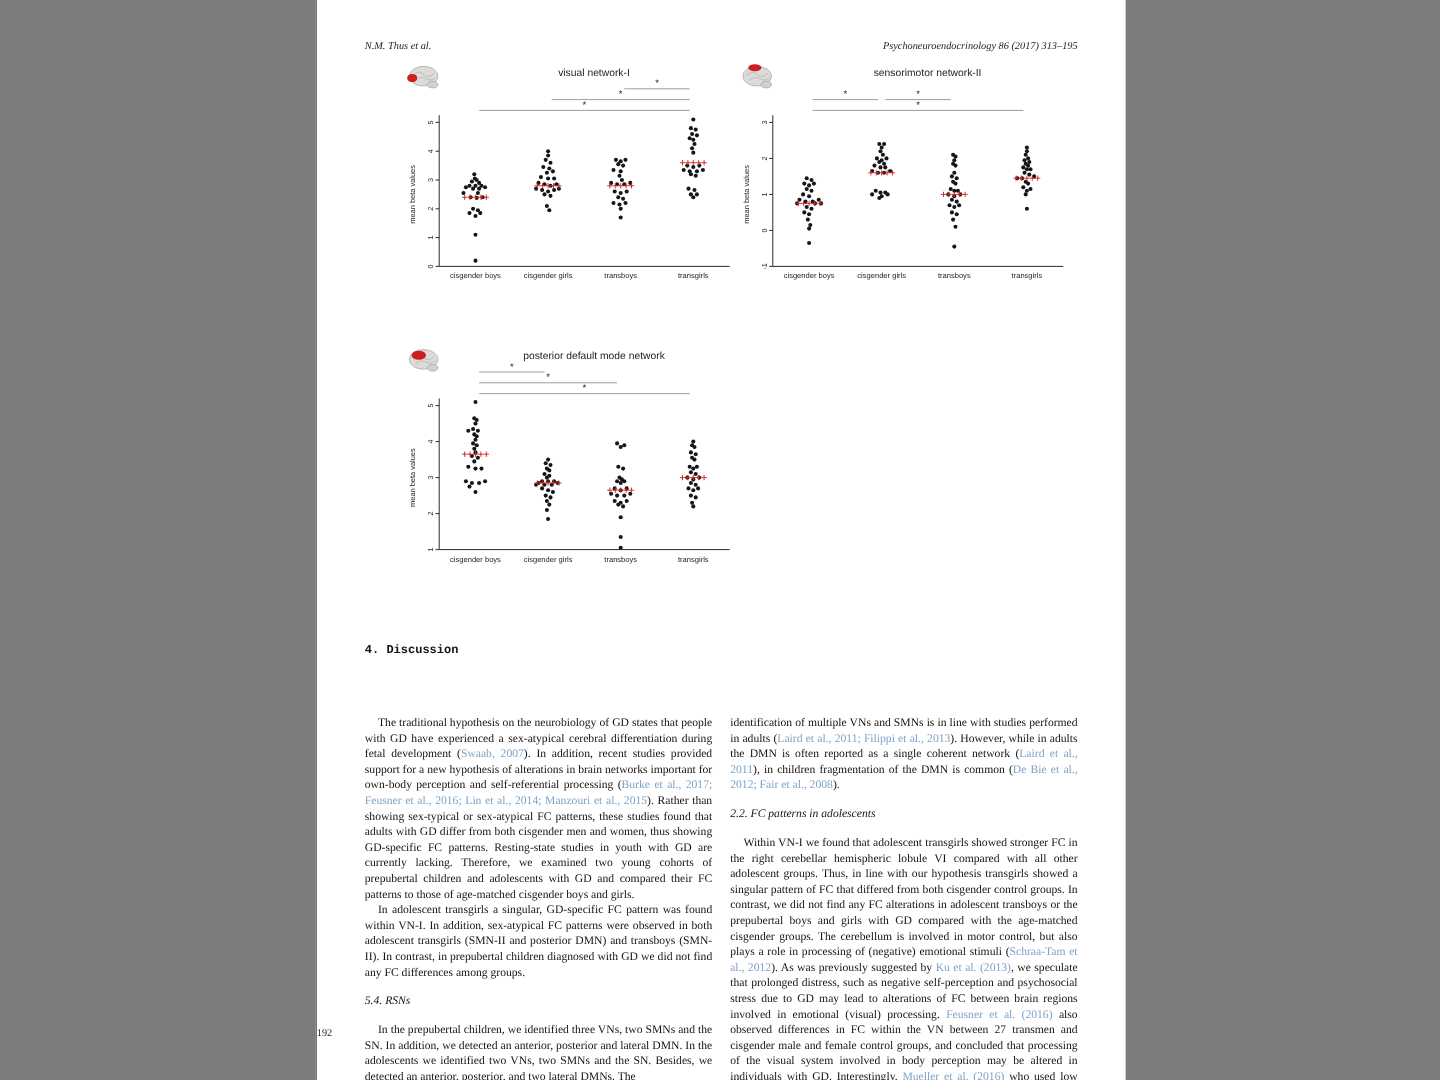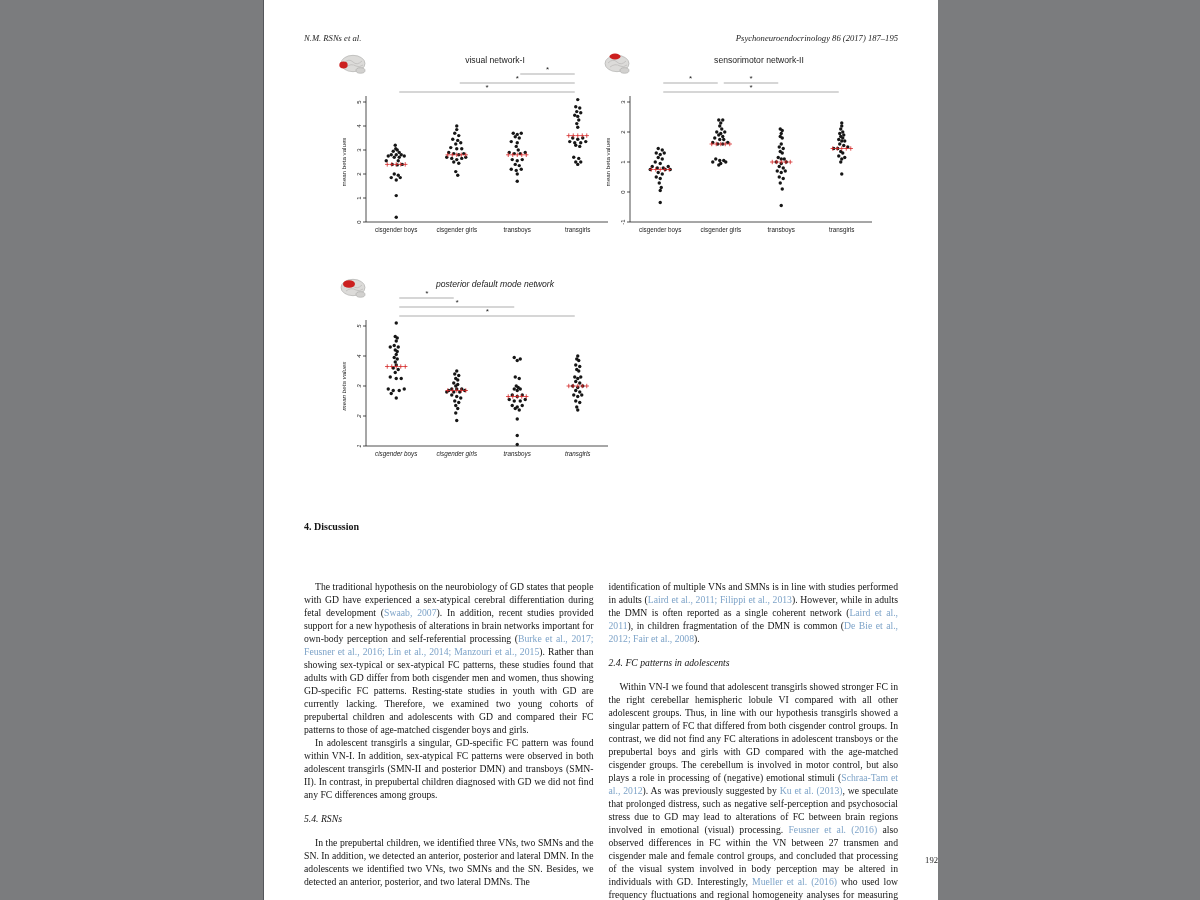--- a/index.html
+++ b/index.html
@@ -12,50 +12,50 @@
     position:absolute;left:263px;top:0;width:674px;height:900px;
     background:#ffffff;border-left:1px solid #55565a;
   }
   .hdr{
     position:absolute;top:33px;left:40px;right:40px;
     display:flex;justify-content:space-between;
     font-style:italic;font-size:8.6px;color:#1c1c1c;
   }
   .panel{position:absolute;}
   #panel-vn1{left:72px;top:50px;text-align:center;}
-  #panel-smn2{left:336px;top:50px;}
-  #panel-pdmn{left:72px;top:274px;font-style:italic;}
+  #panel-smn2{left:350px;top:50px;}
+  #panel-pdmn{left:72px;top:286px;}
   svg text{font-family:"Liberation Sans", sans-serif;fill:#1c1c1c;}
   .caption{
     position:absolute;top:463px;left:40px;width:594px;
     font-size:8.4px;line-height:1.3;text-align:justify;color:#141414;
   }
   .caption p{margin:0 0 1px 0;}
   .bold{font-weight:bold;}
   .disc{position:absolute;top:521px;left:40px;width:594px;color:#141414;}
-  .disc-heading{font-size:10px;font-weight:bold;margin:0 0 16px 0;font-family:Liberation Serif, serif;}
+  .disc-heading{font-size:10px;font-weight:bold;margin:16px 0 16px 0;font-family:Liberation Mono, monospace;}
   .cols{display:flex;gap:15px;margin-top:48px;}
   .col{width:294px;font-size:9.7px;line-height:13px;text-align:justify;}
   .body-p{margin:0;}
   .indent{text-indent:11px;}
   .subhead{font-style:italic;font-weight:normal;font-size:9.7px;margin:11px 0 11px 0;}
   .cite{color:var(--cite,#7da3c8);}
   .pagenum{
-    position:absolute;top:855px;left:0;width:100%;text-align:right;
+    position:absolute;top:855px;left:0;width:100%;text-align:left;
     font-size:8.6px;color:#1c1c1c;
   }
 </style>
 </head>
 <body>
 
 <div class="page">
 
   <div class="hdr">
-    <span>N.M. RSNs et al.</span>
-    <span>Psychoneuroendocrinology 86 (2017) 187–195</span>
+    <span>N.M. Thus et al.</span>
+    <span>Psychoneuroendocrinology 86 (2017) 313–195</span>
   </div>
 
   <div id="panel-vn1" class="panel"><svg viewBox="0 0 280 205" width="280" height="205">
         <text x="159" y="13" font-size="8.6" text-anchor="middle">visual network-I</text>
         <g transform="translate(4,4)">
           <ellipse cx="13" cy="9.5" rx="12" ry="8.2" fill="#dcdbd9" stroke="#9b9b99" stroke-width="0.5"></ellipse>
           <path d="M4,9 Q9,4 13,8 Q17,12 22,7" stroke="#b3b2b0" fill="none" stroke-width="0.6"></path>
           <path d="M6,13 Q11,9 16,12 Q19,14 23,11" stroke="#b3b2b0" fill="none" stroke-width="0.6"></path>
           <ellipse cx="20.5" cy="16.5" rx="4.5" ry="2.8" fill="#d2d1cf" stroke="#9b9b99" stroke-width="0.5"></ellipse>
           <ellipse cx="3.5" cy="11" rx="4.2" ry="3.4" fill="#cc1f1f"></ellipse>
@@ -572,21 +572,21 @@
     <div class="disc-heading">4. Discussion</div>
     <div class="cols">
       <div class="col" id="col-left">
           <p class="body-p indent"><span>The traditional hypothesis on the neurobiology of GD states that people with GD have experienced a sex-atypical cerebral differentiation during fetal development (</span><span class="cite">Swaab, 2007</span><span>). In addition, recent studies provided support for a new hypothesis of alterations in brain networks important for own-body perception and self-referential processing (</span><span class="cite">Burke et al., 2017; Feusner et al., 2016; Lin et al., 2014; Manzouri et al., 2015</span><span>). Rather than showing sex-typical or sex-atypical FC patterns, these studies found that adults with GD differ from both cisgender men and women, thus showing GD-specific FC patterns. Resting-state studies in youth with GD are currently lacking. Therefore, we examined two young cohorts of prepubertal children and adolescents with GD and compared their FC patterns to those of age-matched cisgender boys and girls.</span></p>
           <p class="body-p indent"><span>In adolescent transgirls a singular, GD-specific FC pattern was found within VN-I. In addition, sex-atypical FC patterns were observed in both adolescent transgirls (SMN-II and posterior DMN) and transboys (SMN-II). In contrast, in prepubertal children diagnosed with GD we did not find any FC differences among groups.</span></p>
           <div class="subhead">5.4. RSNs</div>
           <p class="body-p indent"><span>In the prepubertal children, we identified three VNs, two SMNs and the SN. In addition, we detected an anterior, posterior and lateral DMN. In the adolescents we identified two VNs, two SMNs and the SN. Besides, we detected an anterior, posterior, and two lateral DMNs. The</span></p>
         </div>
       <div class="col" id="col-right">
           <p class="body-p"><span>identification of multiple VNs and SMNs is in line with studies performed in adults (</span><span class="cite">Laird et al., 2011; Filippi et al., 2013</span><span>). However, while in adults the DMN is often reported as a single coherent network (</span><span class="cite">Laird et al., 2011</span><span>), in children fragmentation of the DMN is common (</span><span class="cite">De Bie et al., 2012; Fair et al., 2008</span><span>).</span></p>
-          <div class="subhead">2.4. FC patterns in adolescents</div>
+          <div class="subhead">2.2. FC patterns in adolescents</div>
           <p class="body-p indent"><span>Within VN-I we found that adolescent transgirls showed stronger FC in the right cerebellar hemispheric lobule VI compared with all other adolescent groups. Thus, in line with our hypothesis transgirls showed a singular pattern of FC that differed from both cisgender control groups. In contrast, we did not find any FC alterations in adolescent transboys or the prepubertal boys and girls with GD compared with the age-matched cisgender groups. The cerebellum is involved in motor control, but also plays a role in processing of (negative) emotional stimuli (</span><span class="cite">Schraa-Tam et al., 2012</span><span>). As was previously suggested by </span><span class="cite">Ku et al. (2013)</span><span>, we speculate that prolonged distress, such as negative self-perception and psychosocial stress due to GD may lead to alterations of FC between brain regions involved in emotional (visual) processing. </span><span class="cite">Feusner et al. (2016)</span><span> also observed differences in FC within the VN between 27 transmen and cisgender male and female control groups, and concluded that processing of the visual system involved in body perception may be altered in individuals with GD. Interestingly, </span><span class="cite">Mueller et al. (2016)</span><span> who used low frequency fluctuations and regional homogeneity analyses for measuring local FC, reported lower and sex-atypical regional resting state activity in large parts of the cerebellum in</span></p>
         </div>
     </div>
   </div>
 
   <div class="pagenum">192</div>
 
 </div>
 
 </body></html>

